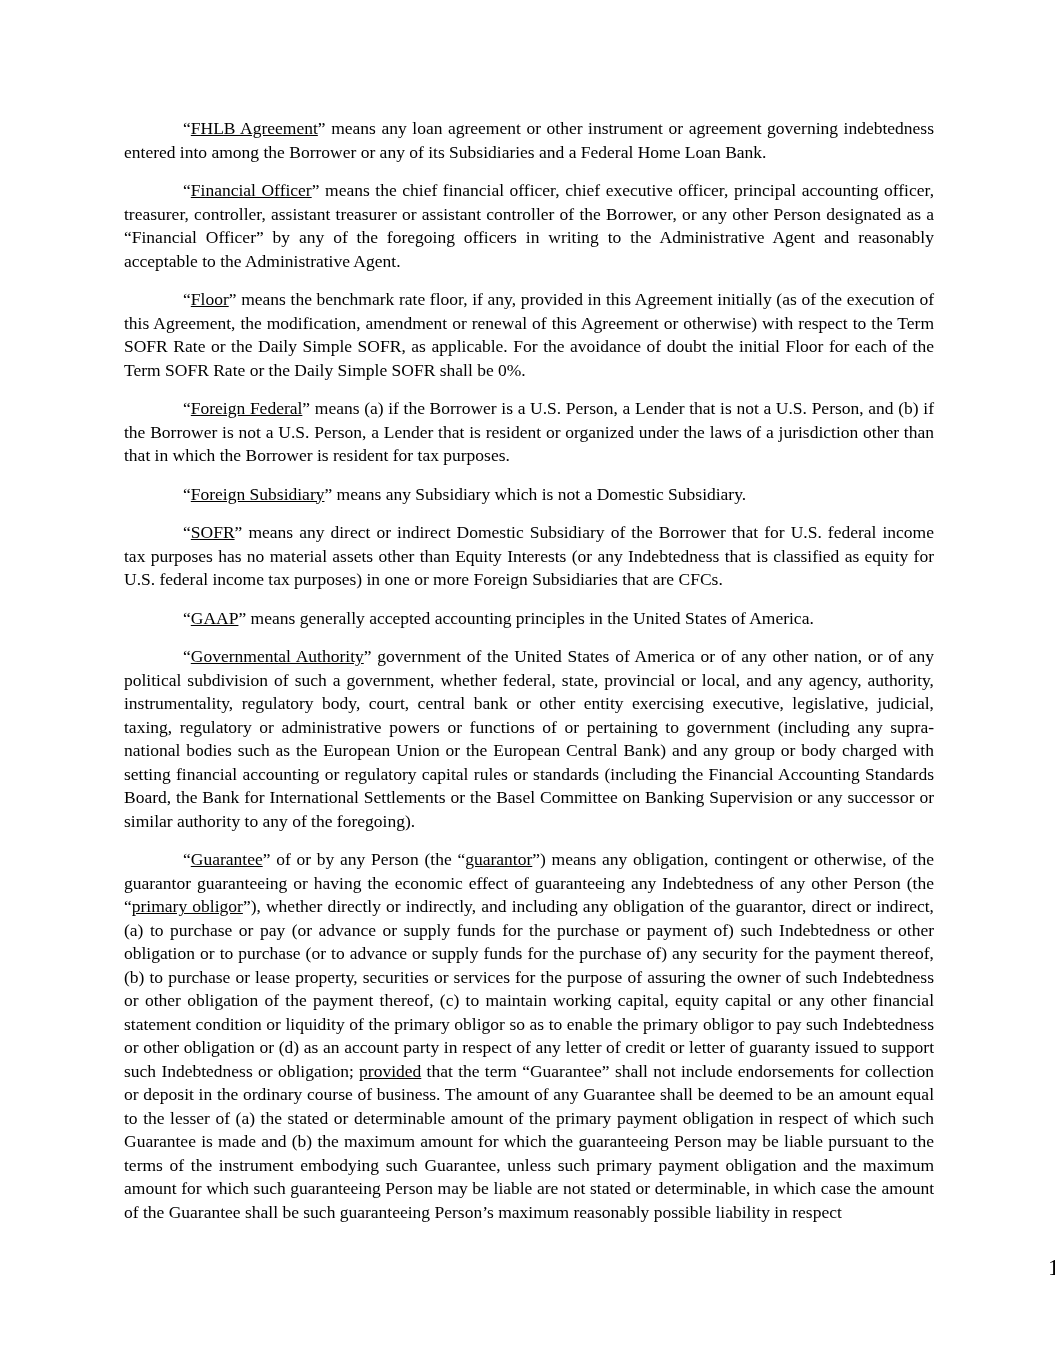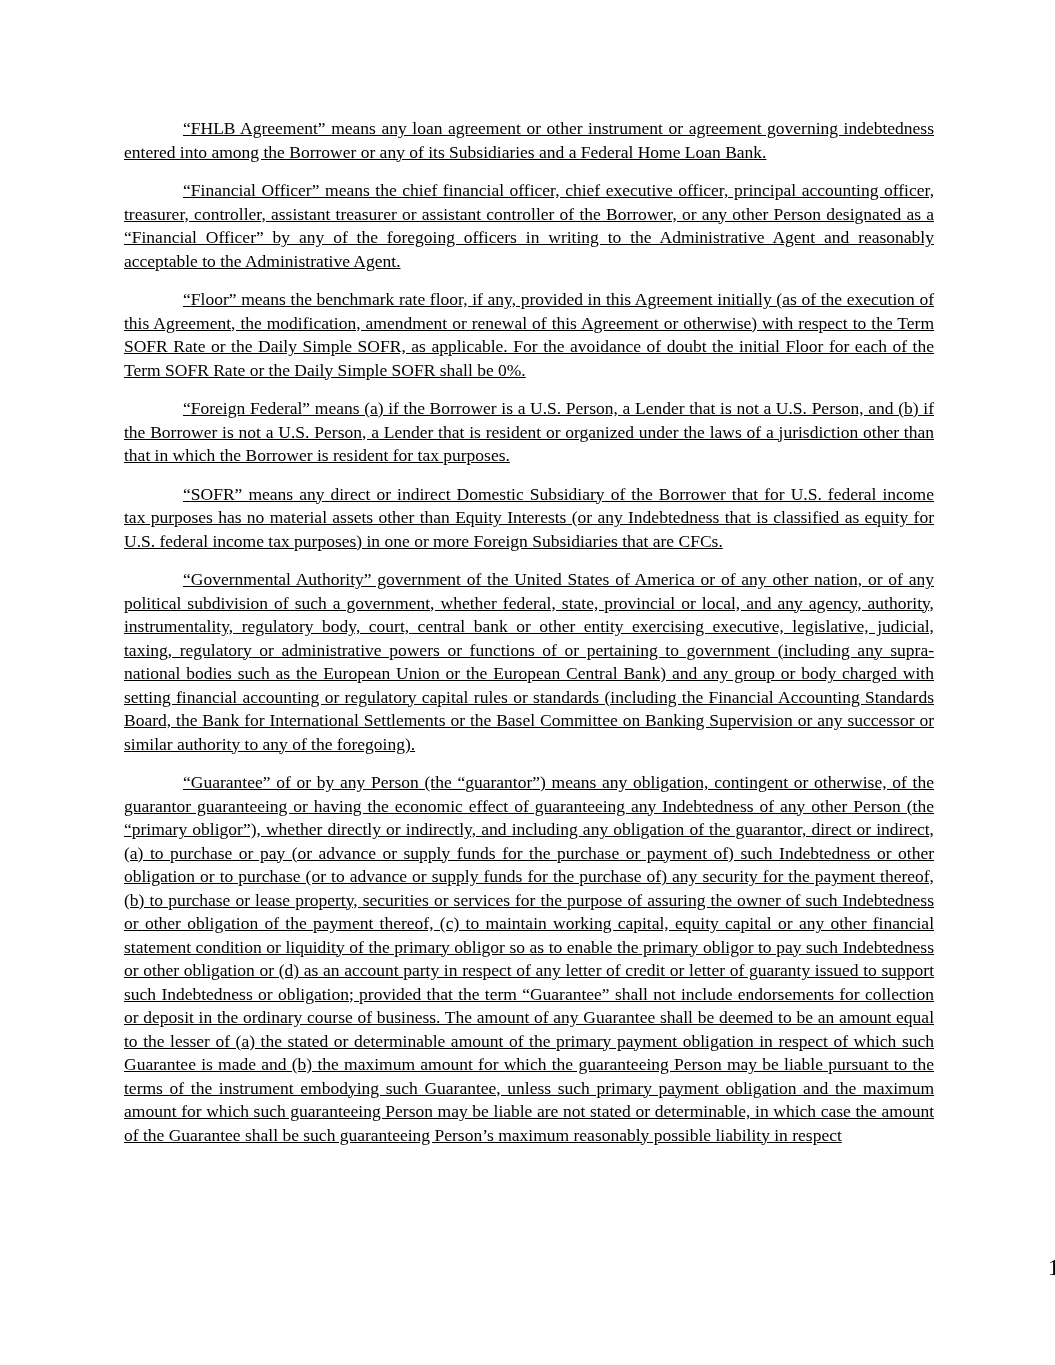--- a/index.html
+++ b/index.html
@@ -21,21 +21,20 @@
     left: 124px;
     top: 117px;
     width: 810px;
   }
   .content p {
     margin: 0 0 15px 0;
     font-size: 17.5px;
     line-height: 23.5px;
     text-align: justify;
     text-indent: 59px;
-    text-decoration: underline;
   }
   .u {
     text-decoration: underline;
   }
   .page-number {
     position: absolute;
     top: 1256px;
     left: 16px;
     width: 100%;
     text-align: right;
@@ -45,18 +44,20 @@
 </style>
 </head>
 <body>
 
 <div class="page">
   <main class="content">
       <p>“<span class="u">FHLB Agreement</span>” means any loan agreement or other instrument or agreement governing indebtedness entered into among the Borrower or any of its Subsidiaries and a Federal Home Loan Bank.</p>
       <p>“<span class="u">Financial Officer</span>” means the chief financial officer, chief executive officer, principal accounting officer, treasurer, controller, assistant treasurer or assistant controller of the Borrower, or any other Person designated as a “Financial Officer” by any of the foregoing officers in writing to the Administrative Agent and reasonably acceptable to the Administrative Agent.</p>
       <p>“<span class="u">Floor</span>” means the benchmark rate floor, if any, provided in this Agreement initially (as of the execution of this Agreement, the modification, amendment or renewal of this Agreement or otherwise) with respect to the Term SOFR Rate or the Daily Simple SOFR, as applicable.  For the avoidance of doubt the initial Floor for each of the Term SOFR Rate or the Daily Simple SOFR shall be 0%.</p>
       <p>“<span class="u">Foreign Federal</span>” means (a) if the Borrower is a U.S. Person, a Lender that is not a U.S. Person, and (b) if the Borrower is not a U.S. Person, a Lender that is resident or organized under the laws of a jurisdiction other than that in which the Borrower is resident for tax purposes.</p>
+      <p>“<span class="u">Foreign Subsidiary</span>” means any Subsidiary which is not a Domestic Subsidiary.</p>
       <p>“<span class="u">SOFR</span>” means any direct or indirect Domestic Subsidiary of the Borrower that for U.S. federal income tax purposes has no material assets other than Equity Interests (or any Indebtedness that is classified as equity for U.S. federal income tax purposes) in one or more Foreign Subsidiaries that are CFCs.</p>
+      <p>“<span class="u">GAAP</span>” means generally accepted accounting principles in the United States of America.</p>
       <p>“<span class="u">Governmental Authority</span>” government of the United States of America or of any other nation, or of any political subdivision of such a government, whether federal, state, provincial or local, and any agency, authority, instrumentality, regulatory body, court, central bank or other entity exercising executive, legislative, judicial, taxing, regulatory or administrative powers or functions of or pertaining to government (including any supra-national bodies such as the European Union or the European Central Bank) and any group or body charged with setting financial accounting or regulatory capital rules or standards (including the Financial Accounting Standards Board, the Bank for International Settlements or the Basel Committee on Banking Supervision or any successor or similar authority to any of the foregoing).</p>
       <p>“<span class="u">Guarantee</span>” of or by any Person (the “<span class="u">guarantor</span>”) means any obligation, contingent or otherwise, of the guarantor guaranteeing or having the economic effect of guaranteeing any Indebtedness of any other Person (the “<span class="u">primary obligor</span>”), whether directly or indirectly, and including any obligation of the guarantor, direct or indirect, (a) to purchase or pay (or advance or supply funds for the purchase or payment of) such Indebtedness or other obligation or to purchase (or to advance or supply funds for the purchase of) any security for the payment thereof, (b) to purchase or lease property, securities or services for the purpose of assuring the owner of such Indebtedness or other obligation of the payment thereof, (c) to maintain working capital, equity capital or any other financial statement condition or liquidity of the primary obligor so as to enable the primary obligor to pay such Indebtedness or other obligation or (d) as an account party in respect of any letter of credit or letter of guaranty issued to support such Indebtedness or obligation; <span class="u">provided</span> that the term “Guarantee” shall not include endorsements for collection or deposit in the ordinary course of business.  The amount of any Guarantee shall be deemed to be an amount equal to the lesser of (a) the stated or determinable amount of the primary payment obligation in respect of which such Guarantee is made and (b) the maximum amount for which the guaranteeing Person may be liable pursuant to the terms of the instrument embodying such Guarantee, unless such primary payment obligation and the maximum amount for which such guaranteeing Person may be liable are not stated or determinable, in which case the amount of the Guarantee shall be such guaranteeing Person’s maximum reasonably possible liability in respect</p>
     </main>
   <div class="page-number">17</div>
 </div>
 
 </body></html>

